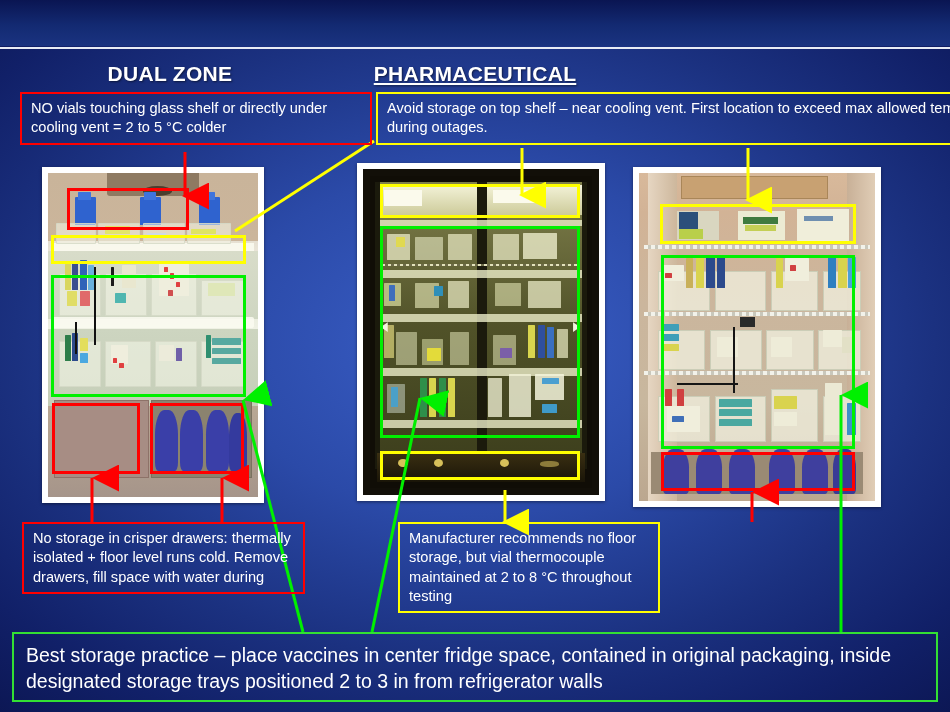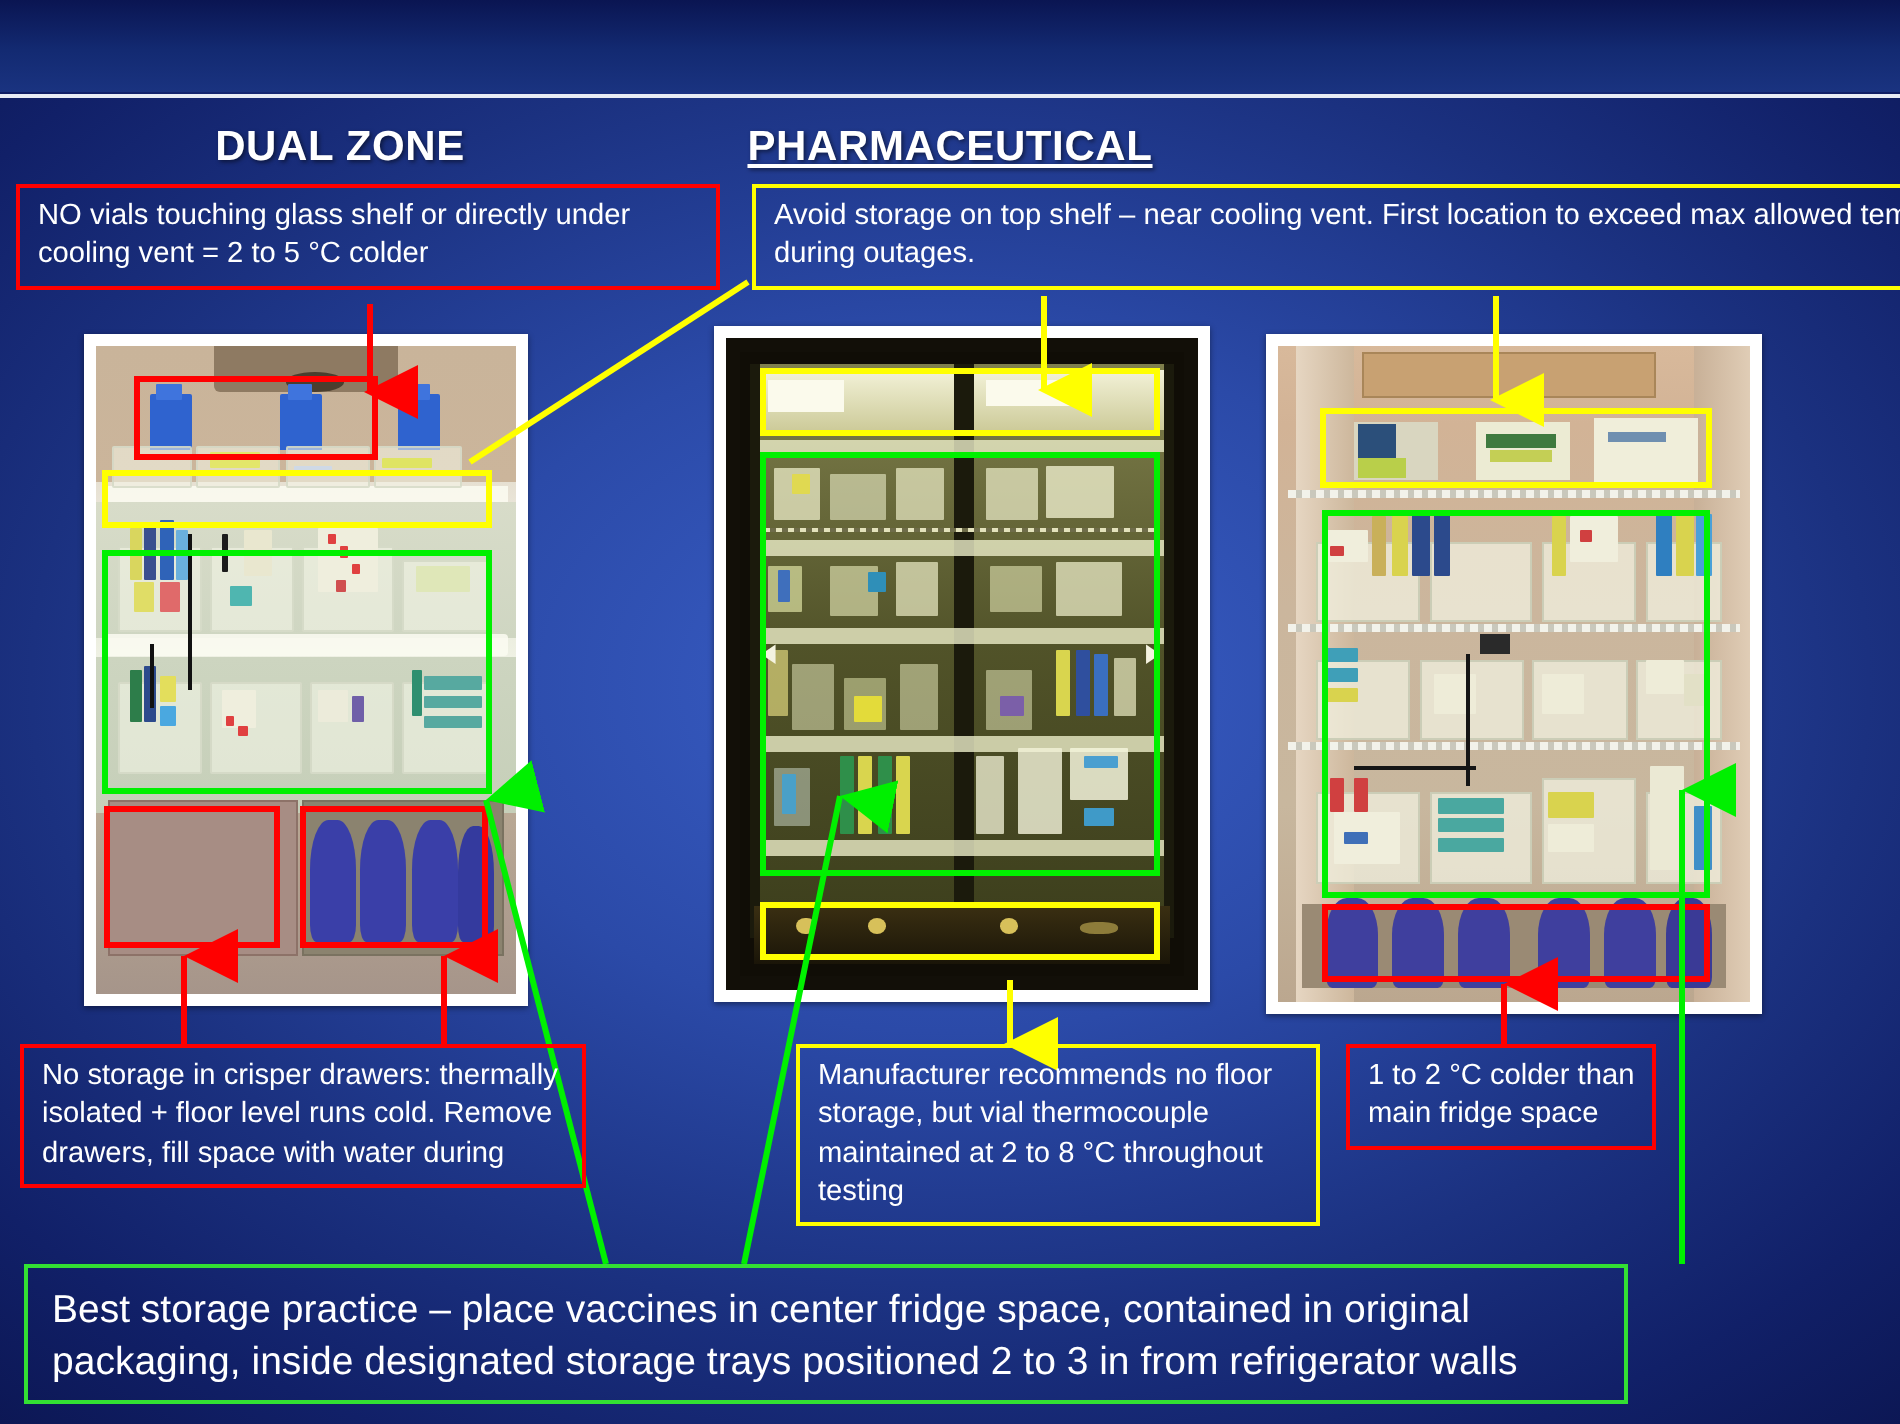--- a/index.html
+++ b/index.html
@@ -53,31 +53,31 @@
   
   .callout {
     position: absolute;
     color: #ffffff;
     font-size: 14.6px;
     line-height: 1.32;
     padding: 5px 7px 5px 9px;
     background: transparent;
     z-index: 30;
   }
-  .callout.red    { border: 2.5px solid #ff0000; }
+  .callout.red    { border: 2.5px solid #ff0000; margin-left: 12px; }
   .callout.yellow { border: 2.5px solid #ffff00; }
 
   #cal-top-left   { left: 8px;  top: 92px;  width: 352px; }
   #cal-top-right  { left: 376px; top: 92px; width: 607px; }
   #cal-bot-left   { left: 10px;  top: 522px; width: 283px; }
   #cal-bot-mid    { left: 398px; top: 522px; width: 262px; }
   #cal-bot-right  { left: 673px; top: 522px; width: 155px; }
 
   #cal-banner {
-    position: absolute; left: 12px; top: 632px; width: 802px; height: 70px;
+    position: absolute; left: 12px; top: 632px; width: 926px; height: 70px;
     border: 2.5px solid #33e033;
     color: #ffffff;
     font-size: 19.5px;
     line-height: 1.35;
     padding: 8px 12px;
     z-index: 30;
   }
 
   
   .photo-frame {
@@ -474,17 +474,16 @@
   </svg>
 
   <div class="callout red" id="cal-top-left">NO vials touching glass shelf  or directly under cooling vent = 2 to 5 °C colder</div>
 
   <div class="callout yellow" id="cal-top-right">Avoid storage on top shelf – near cooling vent. First location to exceed max allowed temp during outages.</div>
 
   <div class="callout red" id="cal-bot-left">No storage in crisper drawers: thermally isolated + floor level runs cold. Remove drawers, fill space with water during</div>
 
   <div class="callout yellow" id="cal-bot-mid">Manufacturer recommends no floor storage, but vial thermocouple maintained at 2 to 8 °C throughout testing</div>
 
-  <div class="callout red" id="cal-bot-right">1 to 2 °C colder than main fridge space</div>
 
   <div id="cal-banner">Best storage practice – place vaccines in center fridge space, contained in original packaging, inside designated storage trays positioned 2 to 3 in from refrigerator walls</div>
 
 </div>
 
 </body></html>

